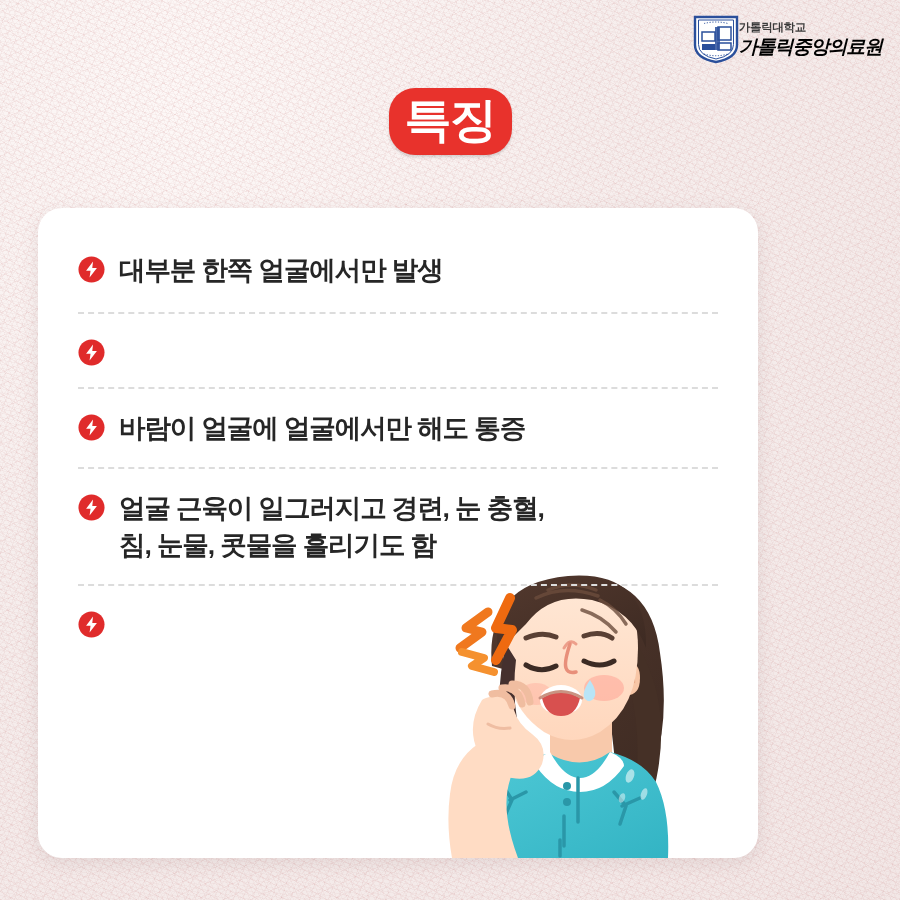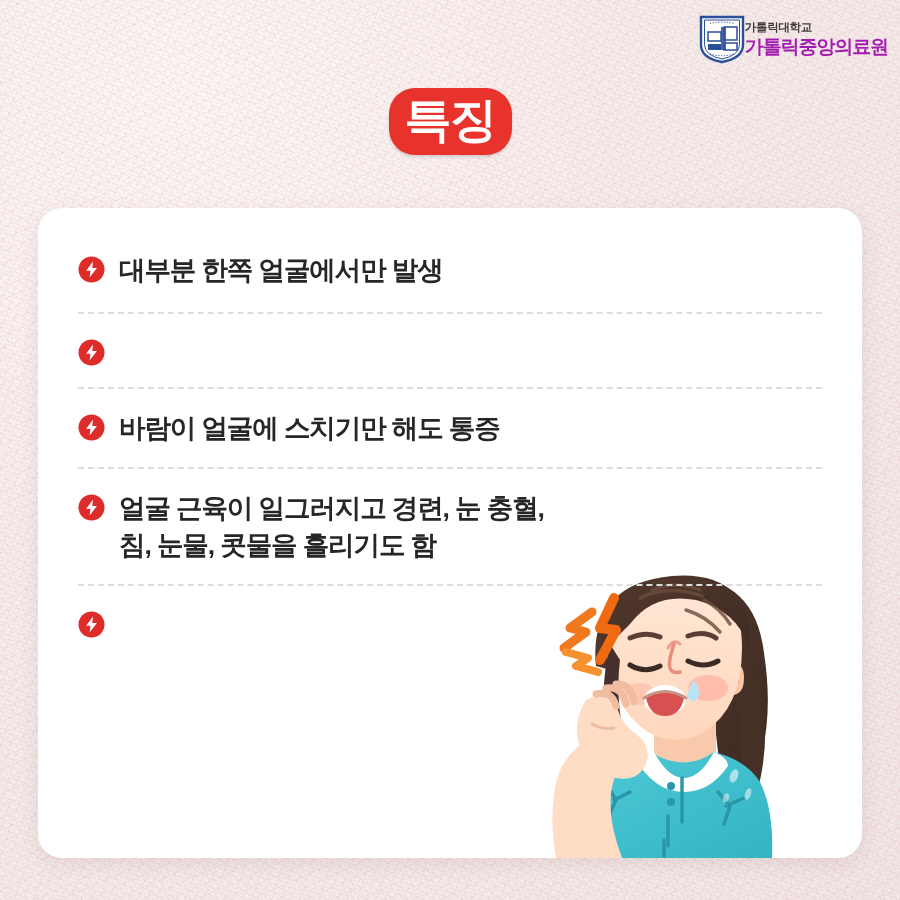--- a/index.html
+++ b/index.html
@@ -30,32 +30,32 @@
   #bg-texture::after{
     content:"";
     position:absolute; inset:0;
     background:
       repeating-linear-gradient(12deg, rgba(190,120,120,.06) 0 1px, rgba(0,0,0,0) 1px 4px),
       repeating-linear-gradient(-49deg, rgba(190,120,120,.05) 0 1px, rgba(0,0,0,0) 1px 6px);
   }
 
   
   #logo {
-    position:absolute; top:14px; right:12px;
+    position:absolute; top:14px; right:18px;
     display:flex; align-items:center; gap:0;
   }
   #logo-crest { width:46px; height:50px; display:block; }
   #logo-text { line-height:1; }
   #logo-sub {
     font-size:11.5px; font-weight:bold; color:#3a3a3a;
     letter-spacing:-.3px; margin-bottom:3px; display:block;
   }
   #logo-main {
-    font-size:19px; font-weight:bold; color:#a21caf;
-    letter-spacing:-1.1px; display:block;
+    font-size:19px; font-weight:bold; color:#000000;
+    letter-spacing:-1.1px; display:block;font-style:italic;
   }
 
   
   #title-row {
     position:absolute; top:88px; left:0; right:0;
     display:flex; align-items:center; justify-content:center; gap:18px;
   }
   #title-main {
     font-size:60px; font-weight:bold; color:#2e2e2e;
     letter-spacing:-2px; line-height:1;
@@ -64,21 +64,21 @@
   #title-badge {
     background:#e8322c; color:#ffffff;
     font-size:47px; font-weight:bold; letter-spacing:-1.5px;
     border-radius:26px; padding:8px 16px 12px; line-height:1;
     box-shadow:0 2px 3px rgba(0,0,0,.14);
   }
 
   
   #card {
     position:absolute; left:38px; top:208px;
-    width:824px; height:650px;
+    width:720px; height:650px;
     background:#ffffff; border-radius:24px;
     box-shadow:0 5px 18px rgba(120,90,90,.13);
     overflow:hidden;
   }
 
   #list { position:relative; z-index:3; padding:44px 40px 0 40px; }
 
   .item { display:flex; align-items:flex-start; gap:14px; }
   .bolt-icon {
     flex:0 0 auto; width:27px; height:27px; margin-top:4px;
@@ -232,21 +232,21 @@
         </svg>
       </div>
 
       <div class="divider"></div>
 
       <div class="item">
         <svg class="bolt-icon" viewBox="0 0 28 28">
           <circle cx="14" cy="14" r="13.5" fill="#e02b2b"></circle>
           <path d="M15.6 5.6 L8.4 15.2 h4.6 l-1 7.2 l7.6 -9.9 h-4.8 z" fill="#ffffff"></path>
         </svg>
-        <div class="item-text">바람이 얼굴에 스치기만 해도 통증</div>
+        <div class="item-text">바람이 얼굴에 얼굴에서만 해도 통증</div>
       </div>
 
       <div class="divider"></div>
 
       <div class="item">
         <svg class="bolt-icon" viewBox="0 0 28 28">
           <circle cx="14" cy="14" r="13.5" fill="#e02b2b"></circle>
           <path d="M15.6 5.6 L8.4 15.2 h4.6 l-1 7.2 l7.6 -9.9 h-4.8 z" fill="#ffffff"></path>
         </svg>
         <div class="item-text">얼굴 근육이 일그러지고 경련, 눈 충혈,

